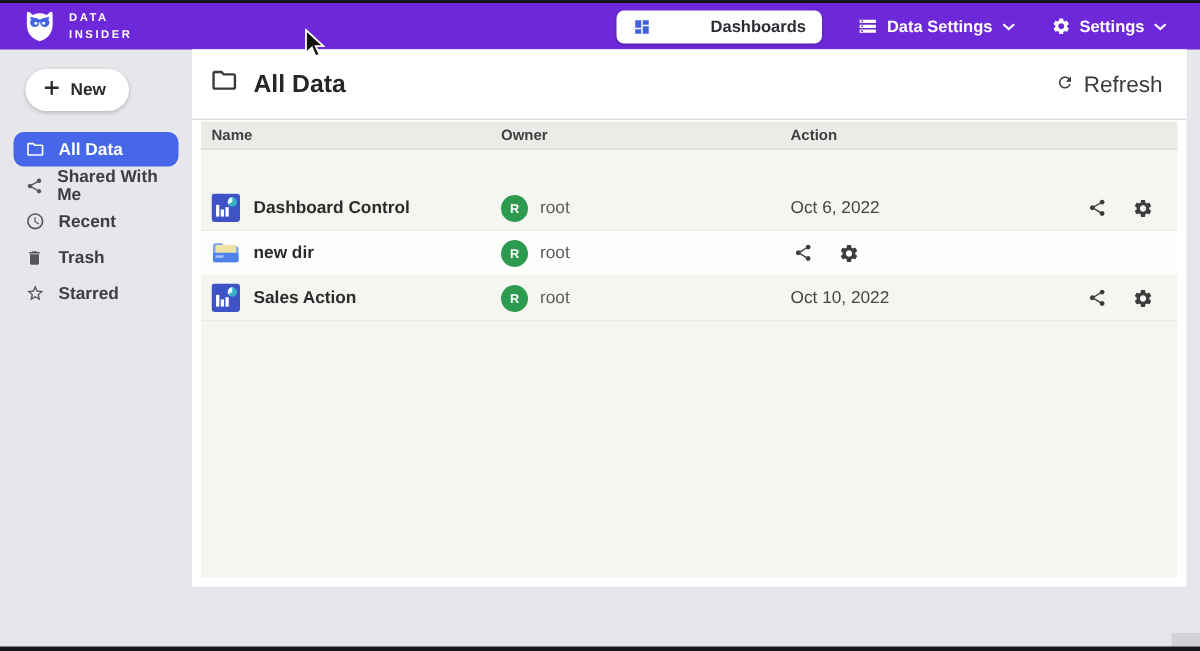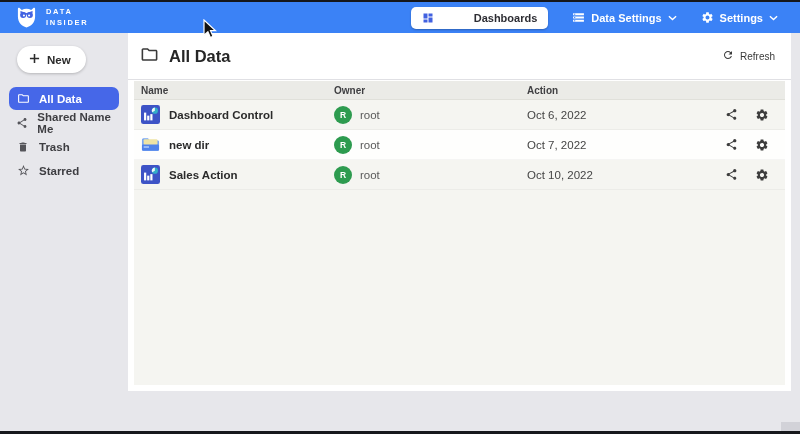--- a/index.html
+++ b/index.html
@@ -10,21 +10,21 @@
     font-family:"Liberation Sans", sans-serif;
     -webkit-font-smoothing:antialiased;
   }
   
   .top-edge { height:2px; background:#15161a; }
   .bottom-edge { position:absolute; left:0; bottom:0; width:100%; height:3px; background:#17181c; }
   .scroll-corner { position:absolute; right:0; bottom:3px; width:19px; height:9px; background:#d2d2d8; }
 
   
   .appbar {
-    height:31px; background:#3b82f6; display:flex; align-items:center;
+    height:31px; background:#6d28d9; display:flex; align-items:center;
     padding:0 22px 0 15px; color:#fff;
   }
   .logo { display:flex; align-items:center; gap:8px; }
   .logo svg { display:block; }
   .logo-text { font-size:7.5px; font-weight:bold; letter-spacing:1.7px; line-height:1.45; color:#fff; }
   .nav { margin-left:auto; display:flex; align-items:center; gap:24px; }
   .nav-item { display:flex; align-items:center; gap:6px; font-size:11px; font-weight:bold; color:#fff; cursor:default; }
   .nav-item svg { display:block; }
   .nav-item.active {
     background:#fff; color:#2d2d33; border-radius:5px; padding:5px 11px;
@@ -56,25 +56,25 @@
   .side-item.selected .ic svg { fill:#fff; }
 
   
   .main-header {
     height:47px; display:flex; align-items:center; padding:0 16px 0 12px;
     border-bottom:1px solid #e0e0e4; background:#fff;
   }
   .main-title { font-size:16.5px; font-weight:bold; color:#262626; margin-left:10px; }
   .refresh-btn {
     margin-left:auto; display:inline-flex; align-items:center; gap:6px;
-    background:none; border:none; font-family:inherit; font-size:10px; color:#3a3a3a; cursor:pointer;
-  }
-
-  
-  .card { flex:1; margin:1px 6px 6px 6px; background:#f5f5f1; display:flex; flex-direction:column; overflow:hidden; }
+    background:none; border:none; font-family:inherit; font-size:15px; color:#3a3a3a; cursor:pointer;
+  }
+
+  
+  .card { flex:1; margin:1px 6px 6px 6px; background:#f5f5f1; display:flex; flex-direction:column; overflow:hidden;gap:24px; }
   .thead {
     display:flex; align-items:center; height:19px; background:#ebebe7;
     font-size:10px; font-weight:bold; color:#3f3f42; border-bottom:1px solid #e0e0da;
   }
   .c1 { width:200px; padding-left:7px; }
   .c2 { width:193px; }
   .c3 { width:196px; }
   .c4 { flex:1; }
   .trow {
     display:flex; align-items:center; height:30px; font-size:11.5px;
@@ -185,23 +185,31 @@
           </span>
           <span data-name="sidebar-item-label">All Data</span>
         </div>
 
         <div class="side-item" data-name="sidebar-item-shared-with-me">
           <span class="ic" data-name="share-icon">
             <svg width="12" height="12" viewBox="0 0 24 24">
                 <path d="M18 16.08c-.76 0-1.44.3-1.96.77L8.91 12.7c.05-.23.09-.46.09-.7s-.04-.47-.09-.7l7.05-4.11c.54.5 1.25.81 2.04.81 1.66 0 3-1.34 3-3s-1.34-3-3-3-3 1.34-3 3c0 .24.04.47.09.7L8.04 9.81C7.5 9.31 6.79 9 6 9c-1.66 0-3 1.34-3 3s1.34 3 3 3c.79 0 1.5-.31 2.04-.81l7.12 4.16c-.05.21-.08.43-.08.65 0 1.61 1.31 2.92 2.92 2.92 1.61 0 2.92-1.31 2.92-2.92s-1.31-2.92-2.92-2.92z"></path>
               </svg>
           </span>
-          <span data-name="sidebar-item-label">Shared Name Me</span>
-        </div>
-
+          <span data-name="sidebar-item-label">Shared With Me</span>
+        </div>
+
+        <div class="side-item" data-name="sidebar-item-recent">
+          <span class="ic" data-name="clock-icon">
+            <svg width="13" height="13" viewBox="0 0 24 24">
+                <path d="M11.99 2C6.47 2 2 6.48 2 12s4.47 10 9.99 10C17.52 22 22 17.52 22 12S17.52 2 11.99 2zM12 20c-4.42 0-8-3.58-8-8s3.58-8 8-8 8 3.58 8 8-3.58 8-8 8zm.5-13H11v6l5.25 3.15.75-1.23-4.5-2.67z"></path>
+              </svg>
+          </span>
+          <span data-name="sidebar-item-label">Recent</span>
+        </div>
 
         <div class="side-item" data-name="sidebar-item-trash">
           <span class="ic" data-name="trash-icon">
             <svg width="12" height="12" viewBox="0 0 24 24">
                 <path d="M6 19c0 1.1.9 2 2 2h8c1.1 0 2-.9 2-2V7H6v12zM19 4h-3.5l-1-1h-5l-1 1H5v2h14V4z"></path>
               </svg>
           </span>
           <span data-name="sidebar-item-label">Trash</span>
         </div>
 
@@ -285,21 +293,20 @@
           <rect x="1" y="10" width="18" height="6.6" rx="1.3" fill="#4f82ea"></rect>
           <rect x="2.8" y="11.8" width="5.6" height="1.7" fill="#a9c6f7"></rect>
         </svg>
       </span>
       <span class="file-name" data-name="file-name">new dir</span>
     </div>
     <div class="c2 cell-owner">
       <span class="avatar" data-name="owner-avatar">R</span>
       <span class="owner-name" data-name="owner-name">root</span>
     </div>
-    <div class="c3 cell-date" data-name="last-modified-date">Oct 7, 2022</div>
     <div class="c4 cell-action">
       <span class="action-icon" data-name="share-icon">
         <svg width="13" height="13" viewBox="0 0 24 24">
                     <path d="M18 16.08c-.76 0-1.44.3-1.96.77L8.91 12.7c.05-.23.09-.46.09-.7s-.04-.47-.09-.7l7.05-4.11c.54.5 1.25.81 2.04.81 1.66 0 3-1.34 3-3s-1.34-3-3-3-3 1.34-3 3c0 .24.04.47.09.7L8.04 9.81C7.5 9.31 6.79 9 6 9c-1.66 0-3 1.34-3 3s1.34 3 3 3c.79 0 1.5-.31 2.04-.81l7.12 4.16c-.05.21-.08.43-.08.65 0 1.61 1.31 2.92 2.92 2.92 1.61 0 2.92-1.31 2.92-2.92s-1.31-2.92-2.92-2.92z"></path>
                   </svg>
       </span>
       <span class="action-icon" data-name="gear-icon">
         <svg width="14" height="14" viewBox="0 0 24 24">
                     <path d="M19.14 12.94c.04-.3.06-.61.06-.94 0-.32-.02-.64-.07-.94l2.03-1.58c.18-.14.23-.41.12-.61l-1.92-3.32c-.12-.22-.37-.29-.59-.22l-2.39.96c-.5-.38-1.03-.7-1.62-.94l-.36-2.54c-.04-.24-.24-.41-.48-.41h-3.84c-.24 0-.43.17-.47.41l-.36 2.54c-.59.24-1.13.57-1.62.94l-2.39-.96c-.22-.08-.47 0-.59.22L2.74 8.87c-.12.21-.08.47.12.61l2.03 1.58c-.05.3-.09.63-.09.94s.02.64.07.94l-2.03 1.58c-.18.14-.23.41-.12.61l1.92 3.32c.12.22.37.29.59.22l2.39-.96c.5.38 1.03.7 1.62.94l.36 2.54c.05.24.24.41.48.41h3.84c.24 0 .44-.17.47-.41l.36-2.54c.59-.24 1.13-.56 1.62-.94l2.39.96c.22.08.47 0 .59-.22l1.92-3.32c.12-.22.07-.47-.12-.61l-2.01-1.58zM12 15.6c-1.98 0-3.6-1.62-3.6-3.6s1.62-3.6 3.6-3.6 3.6 1.62 3.6 3.6-1.62 3.6-3.6 3.6z"></path>
                   </svg>

